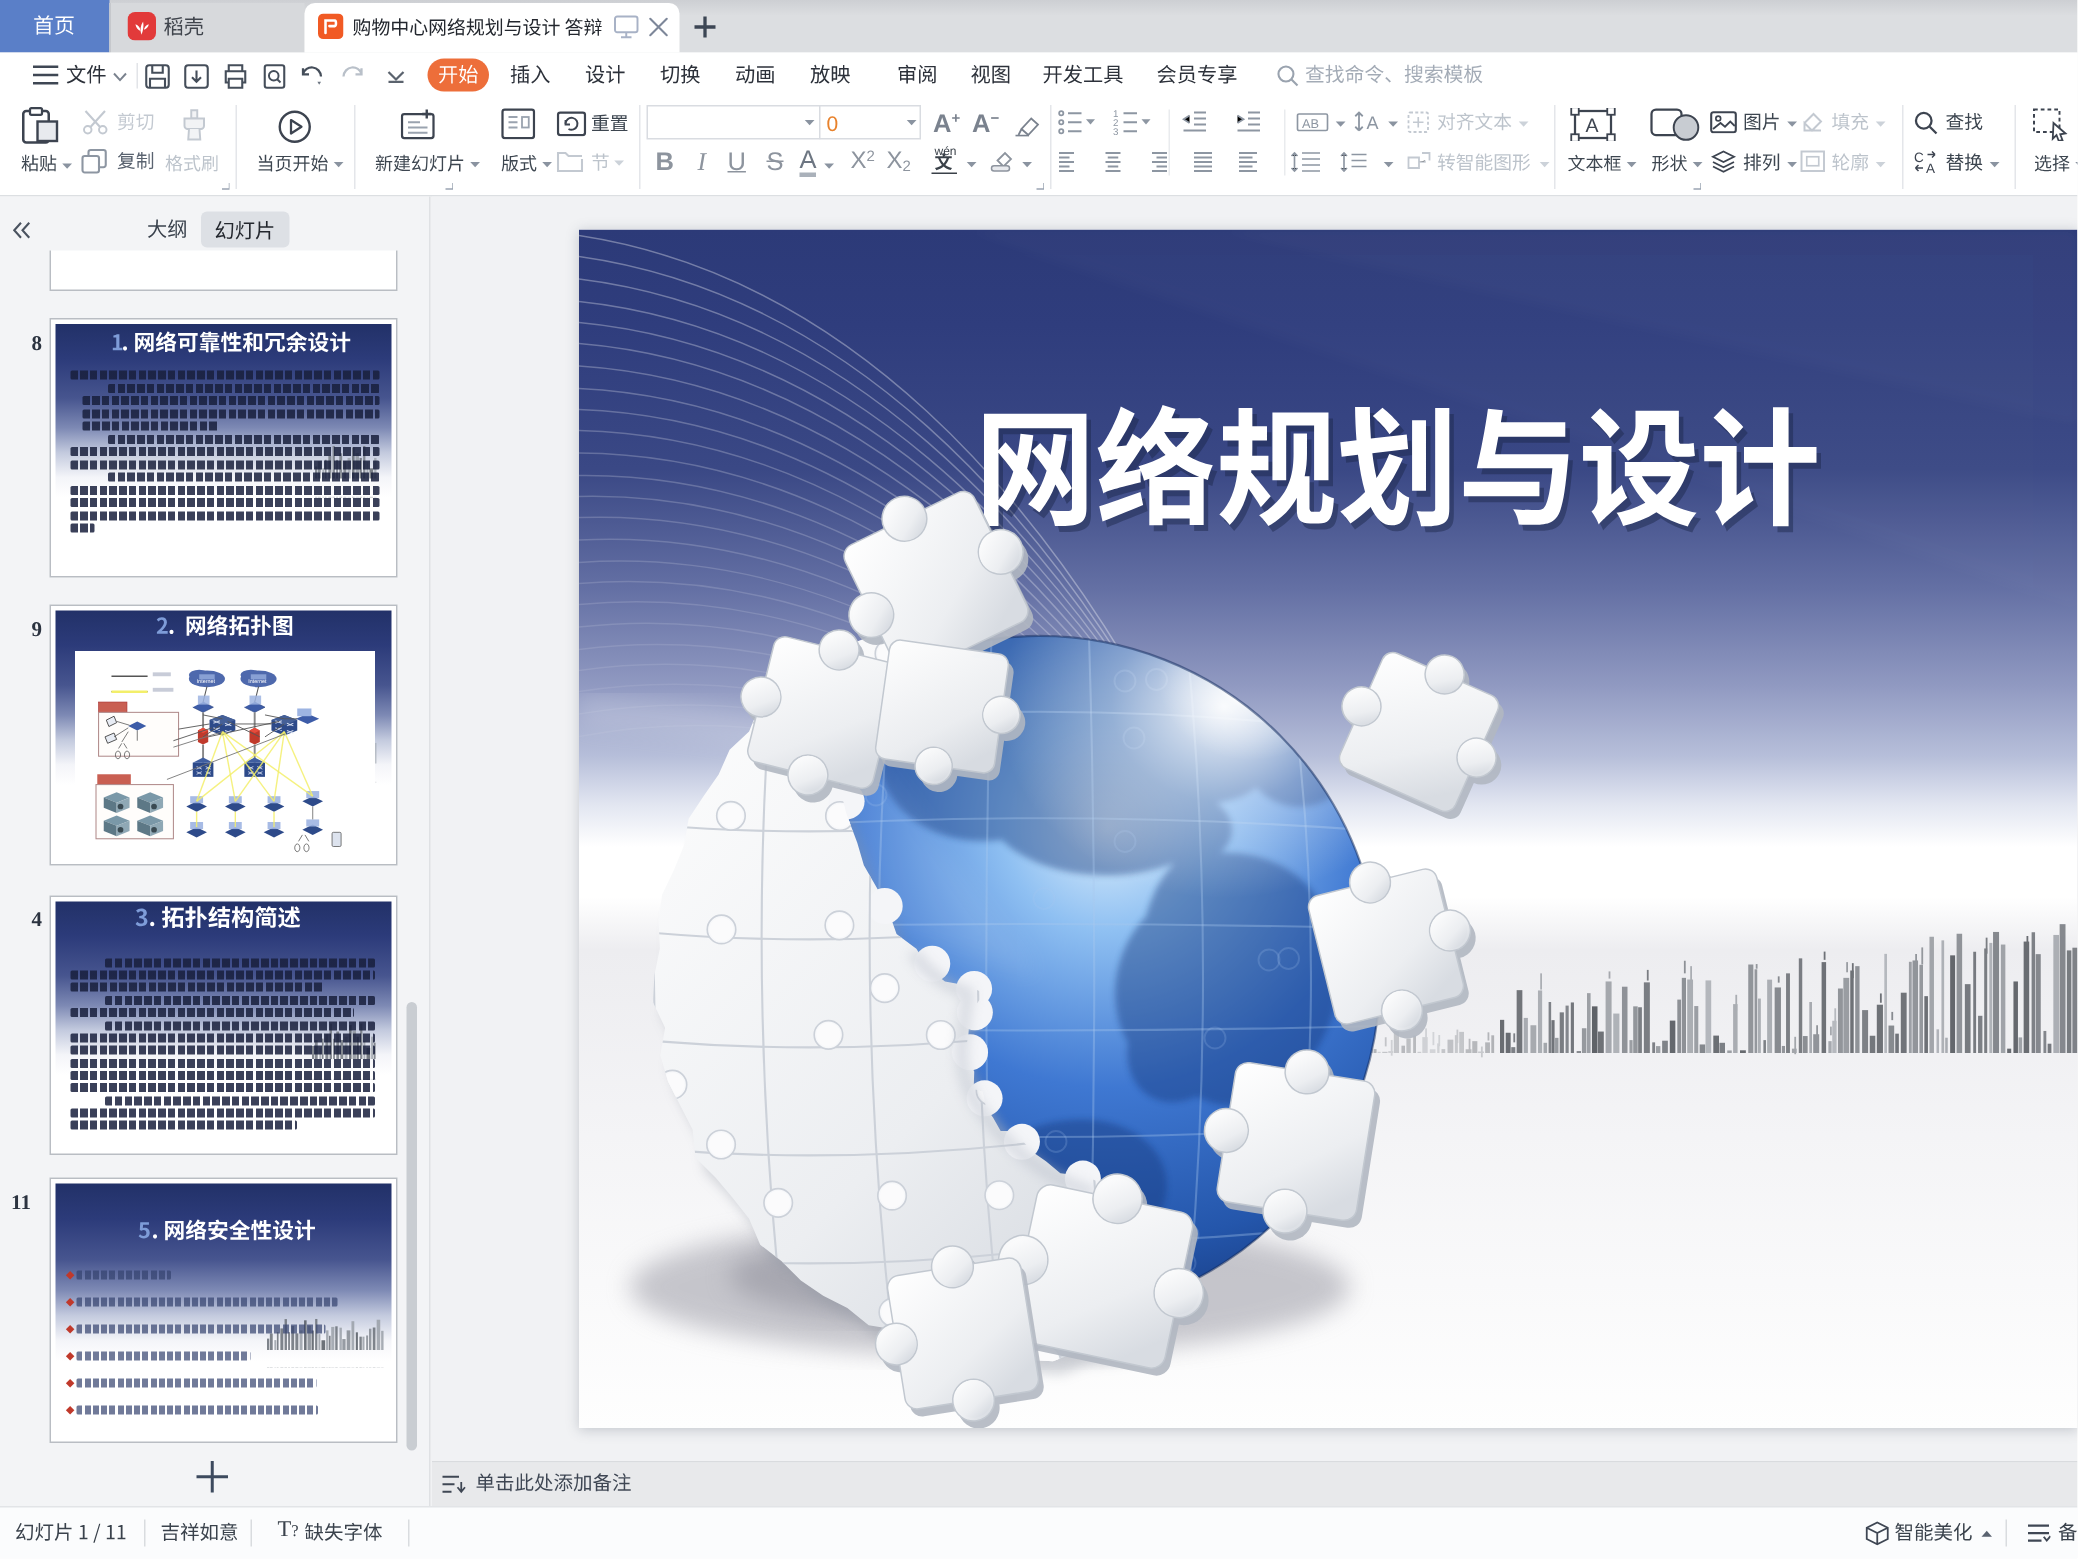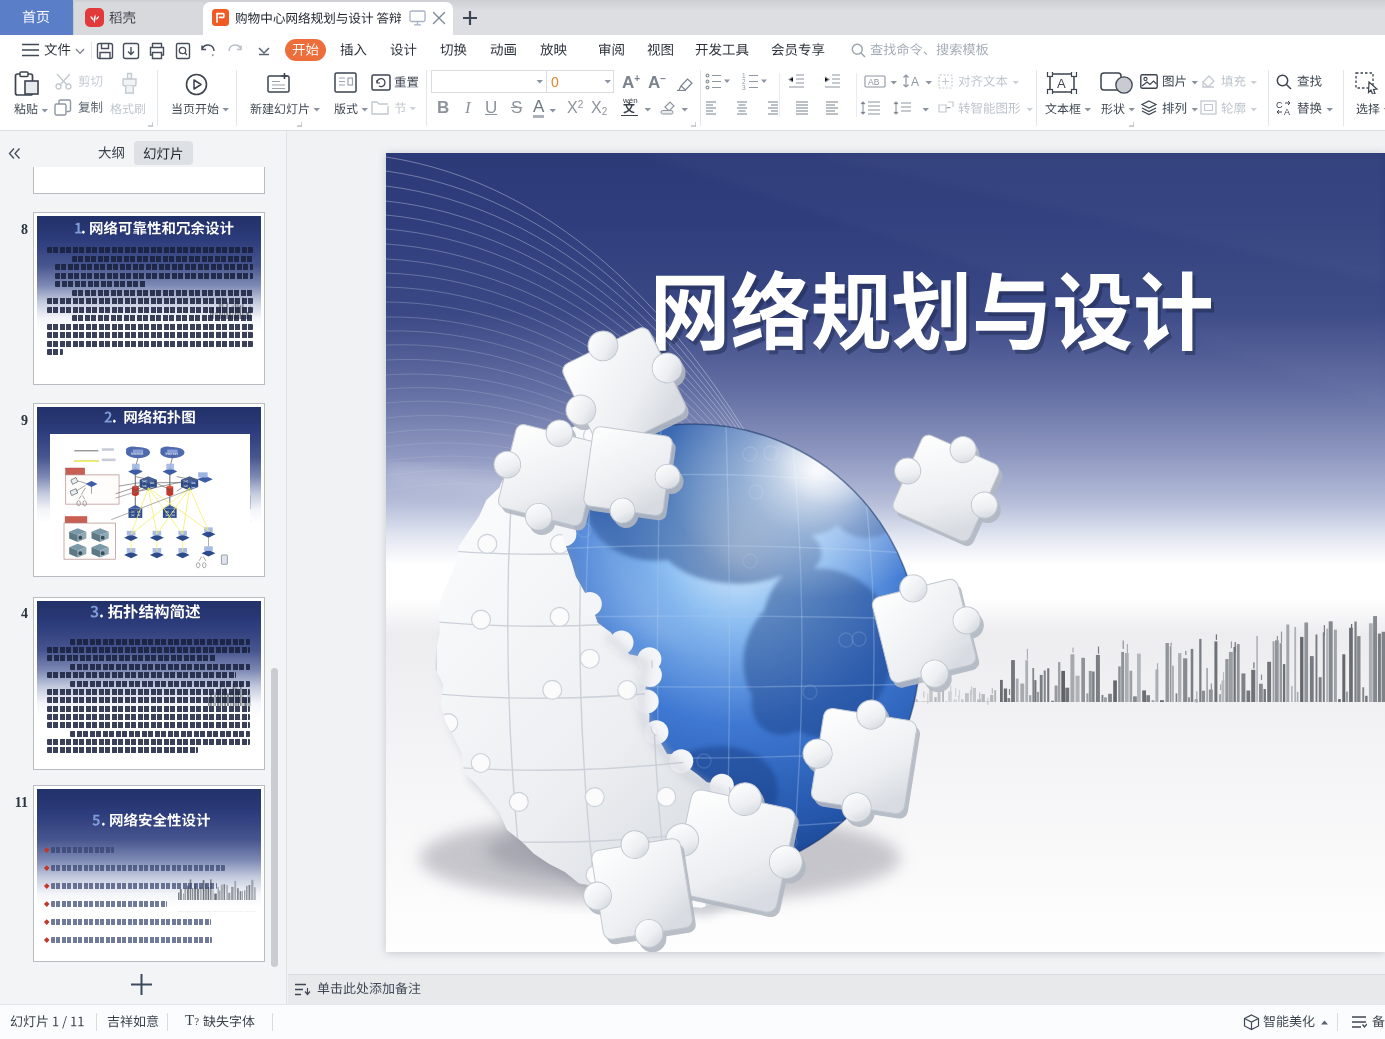--- a/index.html
+++ b/index.html
@@ -869,21 +869,21 @@
       <div class="abs" style="left:45px;top:771px;width:3.5px;height:3.5px;background:#c0392b;transform:rotate(45deg)"></div>
       <div class="tl" style="left:51px;top:680px;width:63px;background:repeating-linear-gradient(90deg,rgba(52,66,110,.7) 0 4px,transparent 4px 5.5px)"></div>
       <div class="tl" style="left:51px;top:698px;width:174px;background:repeating-linear-gradient(90deg,rgba(52,66,110,.7) 0 4px,transparent 4px 5.5px)"></div>
       <div class="tl" style="left:51px;top:716px;width:166px;background:repeating-linear-gradient(90deg,rgba(52,66,110,.7) 0 4px,transparent 4px 5.5px)"></div>
       <div class="tl" style="left:51px;top:734px;width:116px;background:repeating-linear-gradient(90deg,rgba(52,66,110,.7) 0 4px,transparent 4px 5.5px)"></div>
       <div class="tl" style="left:51px;top:752px;width:160px;background:repeating-linear-gradient(90deg,rgba(52,66,110,.7) 0 4px,transparent 4px 5.5px)"></div>
       <div class="tl" style="left:51px;top:770px;width:161px;background:repeating-linear-gradient(90deg,rgba(52,66,110,.7) 0 4px,transparent 4px 5.5px)"></div>
       <div class="abs" style="left:0;top:55px;width:28px;text-align:right;font-size:14px;font-weight:bold;color:#2b3340;font-family:'Liberation Serif',serif">8</div>
       <div class="abs" style="left:0;top:246px;width:28px;text-align:right;font-size:14px;font-weight:bold;color:#2b3340;font-family:'Liberation Serif',serif">9</div>
       <div class="abs" style="left:0;top:439px;width:28px;text-align:right;font-size:14px;font-weight:bold;color:#2b3340;font-family:'Liberation Serif',serif">4</div>
-      <div class="abs" style="left:0;top:628px;width:28px;text-align:right;font-size:14px;font-weight:bold;color:#2b3340;font-family:'Liberation Serif',serif">11</div>
+      <div class="abs" style="left:0;top:628px;width:28px;text-align:center;font-size:14px;font-weight:bold;color:#2b3340;font-family:'Liberation Serif',serif">11</div>
       <div class="abs" style="left:271px;top:501px;width:7px;height:299px;background:#c9cdd2;border-radius:3.5px"></div>
       <svg class="abs" style="left:130px;top:806px" width="23" height="23">
         <path d="M11.5 1 V22 M1 11.5 H22" stroke="#3d4a5e" stroke-width="2"></path>
       </svg>
     </div>
     <div class="abs" style="left:288px;top:131px;width:1097px;height:843px;background:#f1f2f4"></div>
     <div class="abs" style="left:386px;top:153px;width:999px;height:799px;background:#fff;box-shadow:0 1px 8px rgba(60,70,90,.25)"><svg width="999" height="799" viewBox="0 0 999 799">
         <defs>
 <linearGradient id="sky" x1="0" y1="0" x2="0" y2="1">
 <stop offset="0" stop-color="#2c3a78"></stop>

